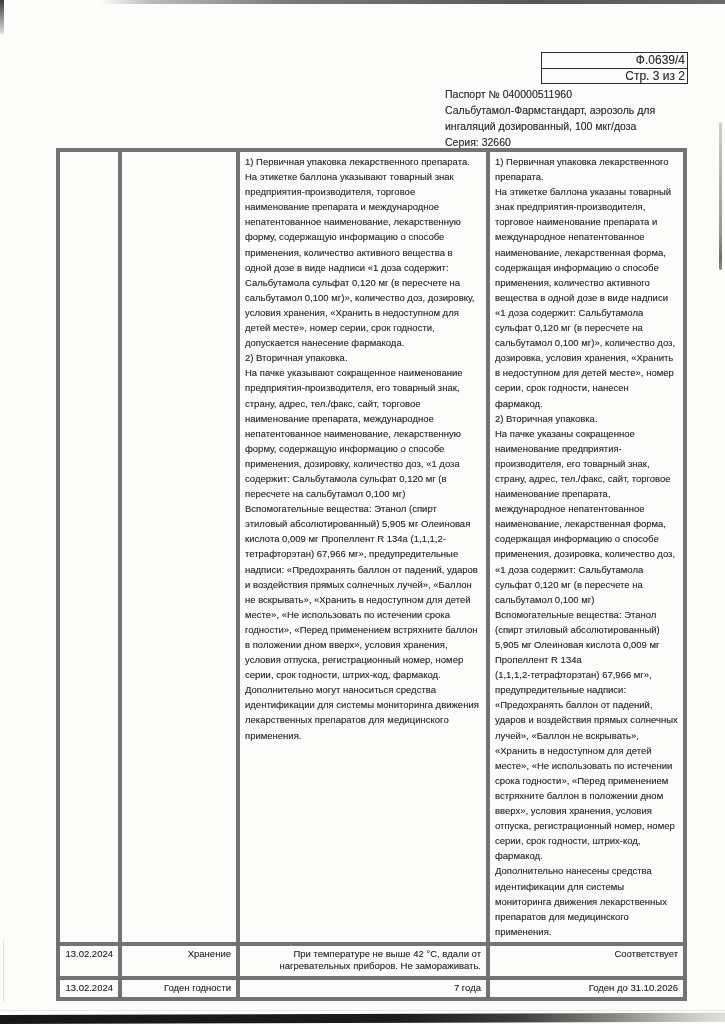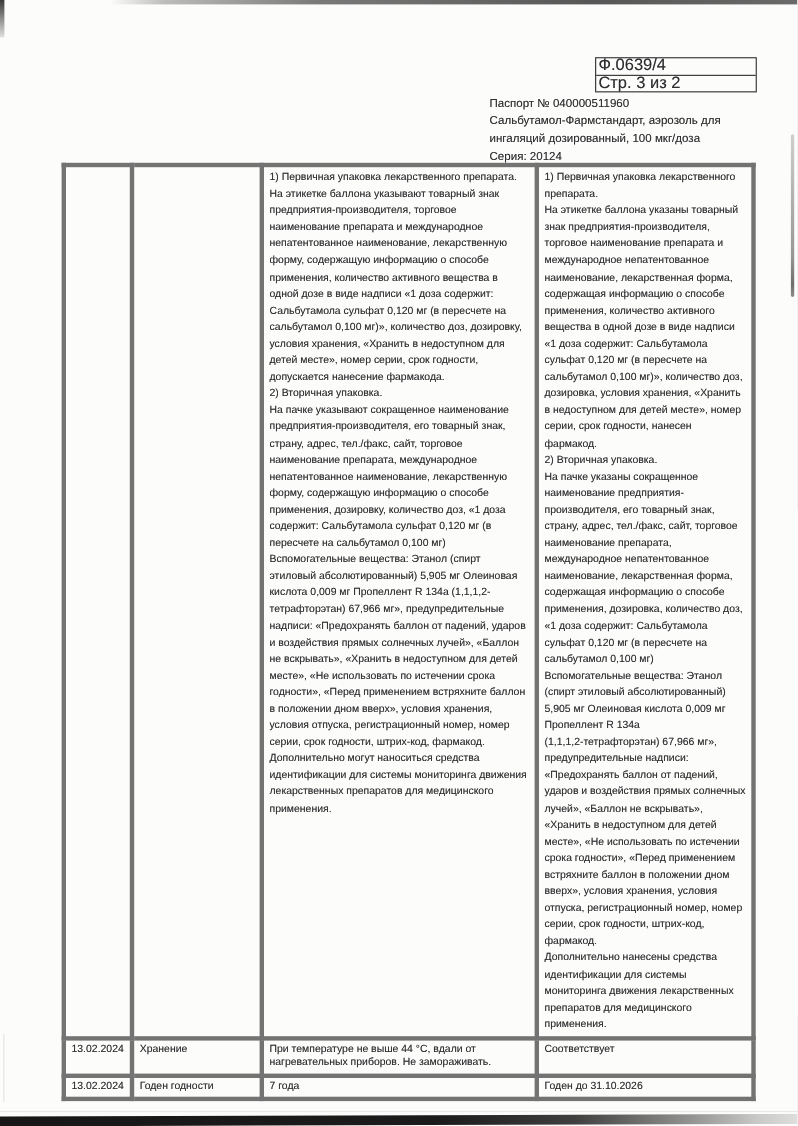--- a/index.html
+++ b/index.html
@@ -44,21 +44,21 @@
     position: absolute; left: 3px; bottom: 22px; width: 1px; height: 62px;
     background: rgba(70,70,70,0.14);
   }
 
   
   .form-box {
     position: absolute; top: 52px; left: 541px; width: 147px;
     border: 1.5px solid #2c2c2e;
   }
   .form-box .cell {
-    font-size: 15px; line-height: 14.5px; text-align: left;
+    font-size: 12px; line-height: 14.5px; text-align: right;
     padding: 0 2px;
   }
   .form-box .cell + .cell { border-top: 1.5px solid #2c2c2e; }
 
   
   .passport {
     position: absolute; top: 86px; left: 445px; width: 256px;
     font-size: 10.5px; line-height: 16px;
     white-space: pre-line;
   }
@@ -80,21 +80,21 @@
   td.col-date  { width: 62px;  line-height: 13px; }
   td.col-param { width: 118px; line-height: 13px; }
   td.col-spec  { width: 250px; }
   td.col-res   { width: 197px; }
 
   .longtext {
     white-space: pre-wrap;
     line-height: 15.1px;
     font-size: 9.5px;
   }
-  td.small-row { line-height: 12.5px; }
+  td.small-row { line-height: 12.5px; text-align: right; }
 
   
   .conclusion {
     margin-top: 25px;
     width: 620px;
     font-size: 10.5px;
     line-height: 17px;
   }
   .conclusion .lbl { font-weight: bold; }
 </style>
@@ -111,21 +111,21 @@
   <div class="artifact-left-faint"></div>
 
   <div class="form-box">
     <div class="cell">Ф.0639/4</div>
     <div class="cell">Стр. 3 из 2</div>
   </div>
 
   <div class="passport">Паспорт № 040000511960
 Сальбутамол-Фармстандарт, аэрозоль для
 ингаляций дозированный, 100 мкг/доза
-Серия: 20124</div>
+Серия: 32660</div>
 
   <div class="content">
 
     <table class="doc-table">
       <tbody>
           <tr>
         <td class="col-date"></td>
         <td class="col-param"></td>
         <td class="col-spec">
           <div class="longtext">1) Первичная упаковка лекарственного препарата.
@@ -140,21 +140,21 @@
 2) Вторичная упаковка.
 На пачке указаны сокращенное наименование предприятия-производителя, его товарный знак, страну, адрес, тел./факс, сайт, торговое наименование препарата, международное непатентованное наименование, лекарственная форма, содержащая информацию о способе применения, дозировка, количество доз, «1 доза содержит: Сальбутамола сульфат 0,120 мг (в пересчете на сальбутамол 0,100 мг)
 Вспомогательные вещества: Этанол (спирт этиловый абсолютированный) 5,905 мг Олеиновая кислота 0,009 мг Пропеллент R 134a
 (1,1,1,2-тетрафторэтан) 67,966 мг», предупредительные надписи: «Предохранять баллон от падений, ударов и воздействия прямых солнечных лучей», «Баллон не вскрывать», «Хранить в недоступном для детей месте», «Не использовать по истечении срока годности», «Перед применением встряхните баллон в положении дном вверх», условия хранения, условия отпуска, регистрационный номер, номер серии, срок годности, штрих-код, фармакод.
 Дополнительно нанесены средства идентификации для системы мониторинга движения лекарственных препаратов для медицинского применения.</div>
         </td>
       </tr>
       <tr>
         <td class="col-date small-row">13.02.2024</td>
         <td class="col-param small-row">Хранение</td>
-        <td class="col-spec small-row">При температуре не выше 44 °С, вдали от нагревательных приборов. Не замораживать.</td>
+        <td class="col-spec small-row">При температуре не выше 42 °С, вдали от нагревательных приборов. Не замораживать.</td>
         <td class="col-res small-row">Соответствует</td>
       </tr>
       <tr>
         <td class="col-date small-row">13.02.2024</td>
         <td class="col-param small-row">Годен годности</td>
         <td class="col-spec small-row">7 года</td>
         <td class="col-res small-row">Годен до  31.10.2026</td>
       </tr>
     </tbody>
       </table>

